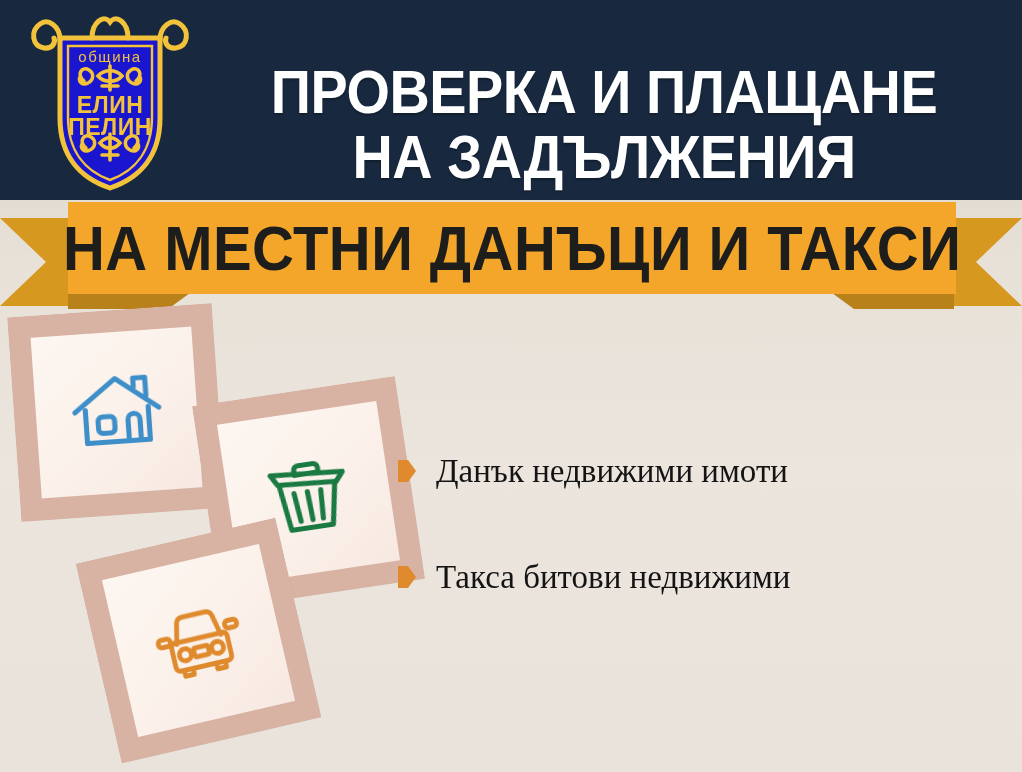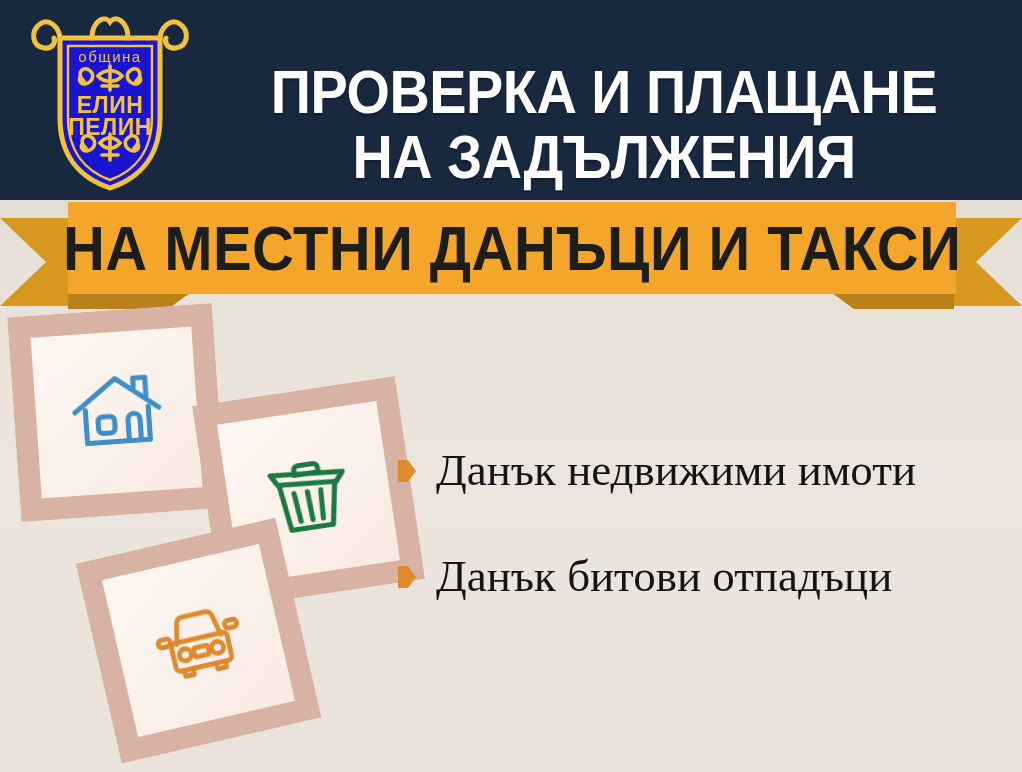--- a/index.html
+++ b/index.html
@@ -171,21 +171,21 @@
   .bullet-mark {
     flex: 0 0 auto;
     width: 18px;
     height: 22px;
     margin-right: 20px;
     background: #e08a2e;
     clip-path: polygon(0 0, 10px 0, 18px 11px, 10px 22px, 0 22px);
   }
   .bullet-label {
     font-family: "Liberation Serif", "DejaVu Serif", serif;
-    font-size: 45px;
+    font-size: 33px;
     line-height: 1.05;
     color: #141414;
     white-space: nowrap;
   }
 </style>
 </head>
 <body>
 
 <div class="poster">
 
@@ -294,17 +294,17 @@
     </div>
   </div>
 
   <ul class="bullets" style="list-style:none;margin:0;padding:0;">
     <li class="bullet-row">
       <span class="bullet-mark"></span>
       <span class="bullet-label">Данък недвижими имоти</span>
     </li>
     <li class="bullet-row">
       <span class="bullet-mark"></span>
-      <span class="bullet-label">Данък битови отпадъци</span>
+      <span class="bullet-label">Такса битови недвижими</span>
     </li>
   </ul>
 
 </div>
 
 </body></html>

